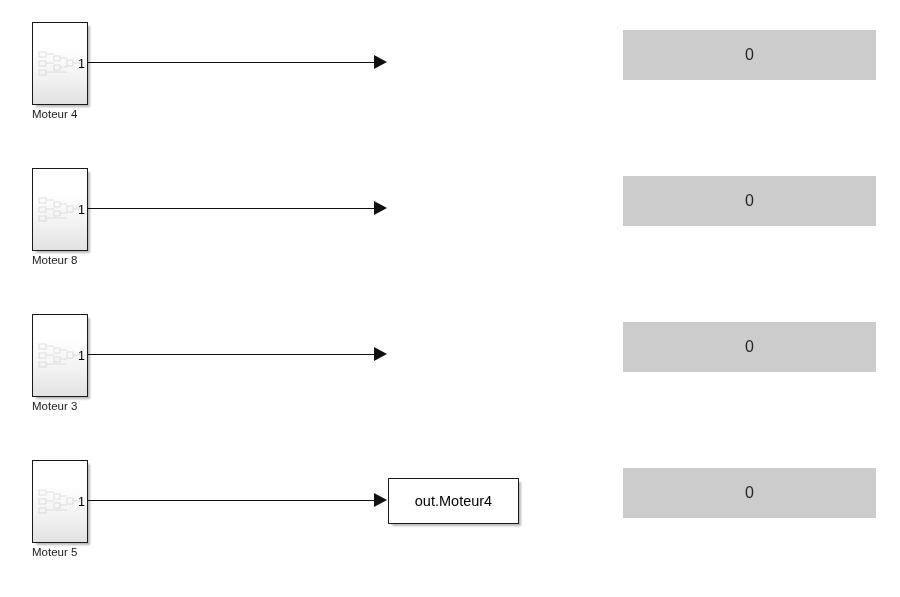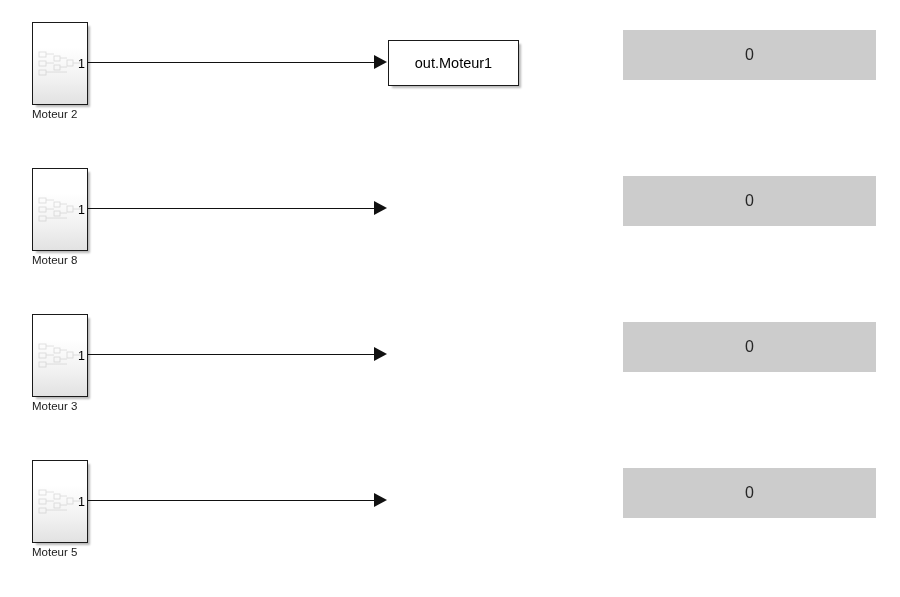--- a/index.html
+++ b/index.html
@@ -142,105 +142,105 @@
           <rect x="2" y="12" width="7" height="5"></rect>
           <rect x="2" y="21" width="7" height="5"></rect>
           <rect x="17" y="7" width="6" height="5"></rect>
           <rect x="17" y="16" width="6" height="5"></rect>
           <rect x="30" y="11" width="6" height="6"></rect>
           <path d="M9 5 H17 M9 14 H17 M9 23 H30 M23 9 H30 M23 18 H30 M36 14 H44"></path>
         </g>
       </svg>
       <span class="port-label">1</span>
     </div>
-    <div class="block-caption">Moteur 2</div>
+    <div class="block-caption">Moteur 4</div>
+
+    <div class="signal-line"></div>
+    <div class="signal-arrow"></div>
+
+
+    <div class="display-panel">
+      <span class="display-value">0</span>
+    </div>
+  </div>
+
+  <div class="row" style="top:168px;">
+    <div class="subsystem">
+      <svg class="subsystem-thumb" viewBox="0 0 48 32" preserveAspectRatio="none">
+        <g stroke="#8a8a8a" stroke-width="0.8" fill="none">
+          <rect x="2" y="3" width="7" height="5"></rect>
+          <rect x="2" y="12" width="7" height="5"></rect>
+          <rect x="2" y="21" width="7" height="5"></rect>
+          <rect x="17" y="7" width="6" height="5"></rect>
+          <rect x="17" y="16" width="6" height="5"></rect>
+          <rect x="30" y="11" width="6" height="6"></rect>
+          <path d="M9 5 H17 M9 14 H17 M9 23 H30 M23 9 H30 M23 18 H30 M36 14 H44"></path>
+        </g>
+      </svg>
+      <span class="port-label">1</span>
+    </div>
+    <div class="block-caption">Moteur 8</div>
+
+    <div class="signal-line"></div>
+    <div class="signal-arrow"></div>
+
+
+    <div class="display-panel">
+      <span class="display-value">0</span>
+    </div>
+  </div>
+
+  <div class="row" style="top:314px;">
+    <div class="subsystem">
+      <svg class="subsystem-thumb" viewBox="0 0 48 32" preserveAspectRatio="none">
+        <g stroke="#8a8a8a" stroke-width="0.8" fill="none">
+          <rect x="2" y="3" width="7" height="5"></rect>
+          <rect x="2" y="12" width="7" height="5"></rect>
+          <rect x="2" y="21" width="7" height="5"></rect>
+          <rect x="17" y="7" width="6" height="5"></rect>
+          <rect x="17" y="16" width="6" height="5"></rect>
+          <rect x="30" y="11" width="6" height="6"></rect>
+          <path d="M9 5 H17 M9 14 H17 M9 23 H30 M23 9 H30 M23 18 H30 M36 14 H44"></path>
+        </g>
+      </svg>
+      <span class="port-label">1</span>
+    </div>
+    <div class="block-caption">Moteur 3</div>
+
+    <div class="signal-line"></div>
+    <div class="signal-arrow"></div>
+
+
+    <div class="display-panel">
+      <span class="display-value">0</span>
+    </div>
+  </div>
+
+  <div class="row" style="top:460px;">
+    <div class="subsystem">
+      <svg class="subsystem-thumb" viewBox="0 0 48 32" preserveAspectRatio="none">
+        <g stroke="#8a8a8a" stroke-width="0.8" fill="none">
+          <rect x="2" y="3" width="7" height="5"></rect>
+          <rect x="2" y="12" width="7" height="5"></rect>
+          <rect x="2" y="21" width="7" height="5"></rect>
+          <rect x="17" y="7" width="6" height="5"></rect>
+          <rect x="17" y="16" width="6" height="5"></rect>
+          <rect x="30" y="11" width="6" height="6"></rect>
+          <path d="M9 5 H17 M9 14 H17 M9 23 H30 M23 9 H30 M23 18 H30 M36 14 H44"></path>
+        </g>
+      </svg>
+      <span class="port-label">1</span>
+    </div>
+    <div class="block-caption">Moteur 5</div>
 
     <div class="signal-line"></div>
     <div class="signal-arrow"></div>
 
     <div class="outport">
-      <span class="outport-label">out.Moteur1</span>
-    </div>
-
-    <div class="display-panel">
-      <span class="display-value">0</span>
-    </div>
-  </div>
-
-  <div class="row" style="top:168px;">
-    <div class="subsystem">
-      <svg class="subsystem-thumb" viewBox="0 0 48 32" preserveAspectRatio="none">
-        <g stroke="#8a8a8a" stroke-width="0.8" fill="none">
-          <rect x="2" y="3" width="7" height="5"></rect>
-          <rect x="2" y="12" width="7" height="5"></rect>
-          <rect x="2" y="21" width="7" height="5"></rect>
-          <rect x="17" y="7" width="6" height="5"></rect>
-          <rect x="17" y="16" width="6" height="5"></rect>
-          <rect x="30" y="11" width="6" height="6"></rect>
-          <path d="M9 5 H17 M9 14 H17 M9 23 H30 M23 9 H30 M23 18 H30 M36 14 H44"></path>
-        </g>
-      </svg>
-      <span class="port-label">1</span>
-    </div>
-    <div class="block-caption">Moteur 8</div>
-
-    <div class="signal-line"></div>
-    <div class="signal-arrow"></div>
-
-
-    <div class="display-panel">
-      <span class="display-value">0</span>
-    </div>
-  </div>
-
-  <div class="row" style="top:314px;">
-    <div class="subsystem">
-      <svg class="subsystem-thumb" viewBox="0 0 48 32" preserveAspectRatio="none">
-        <g stroke="#8a8a8a" stroke-width="0.8" fill="none">
-          <rect x="2" y="3" width="7" height="5"></rect>
-          <rect x="2" y="12" width="7" height="5"></rect>
-          <rect x="2" y="21" width="7" height="5"></rect>
-          <rect x="17" y="7" width="6" height="5"></rect>
-          <rect x="17" y="16" width="6" height="5"></rect>
-          <rect x="30" y="11" width="6" height="6"></rect>
-          <path d="M9 5 H17 M9 14 H17 M9 23 H30 M23 9 H30 M23 18 H30 M36 14 H44"></path>
-        </g>
-      </svg>
-      <span class="port-label">1</span>
-    </div>
-    <div class="block-caption">Moteur 3</div>
-
-    <div class="signal-line"></div>
-    <div class="signal-arrow"></div>
-
-
-    <div class="display-panel">
-      <span class="display-value">0</span>
-    </div>
-  </div>
-
-  <div class="row" style="top:460px;">
-    <div class="subsystem">
-      <svg class="subsystem-thumb" viewBox="0 0 48 32" preserveAspectRatio="none">
-        <g stroke="#8a8a8a" stroke-width="0.8" fill="none">
-          <rect x="2" y="3" width="7" height="5"></rect>
-          <rect x="2" y="12" width="7" height="5"></rect>
-          <rect x="2" y="21" width="7" height="5"></rect>
-          <rect x="17" y="7" width="6" height="5"></rect>
-          <rect x="17" y="16" width="6" height="5"></rect>
-          <rect x="30" y="11" width="6" height="6"></rect>
-          <path d="M9 5 H17 M9 14 H17 M9 23 H30 M23 9 H30 M23 18 H30 M36 14 H44"></path>
-        </g>
-      </svg>
-      <span class="port-label">1</span>
-    </div>
-    <div class="block-caption">Moteur 5</div>
-
-    <div class="signal-line"></div>
-    <div class="signal-arrow"></div>
-
+      <span class="outport-label">out.Moteur4</span>
+    </div>
 
     <div class="display-panel">
       <span class="display-value">0</span>
     </div>
   </div>
 
 </div>
 
 </body></html>

